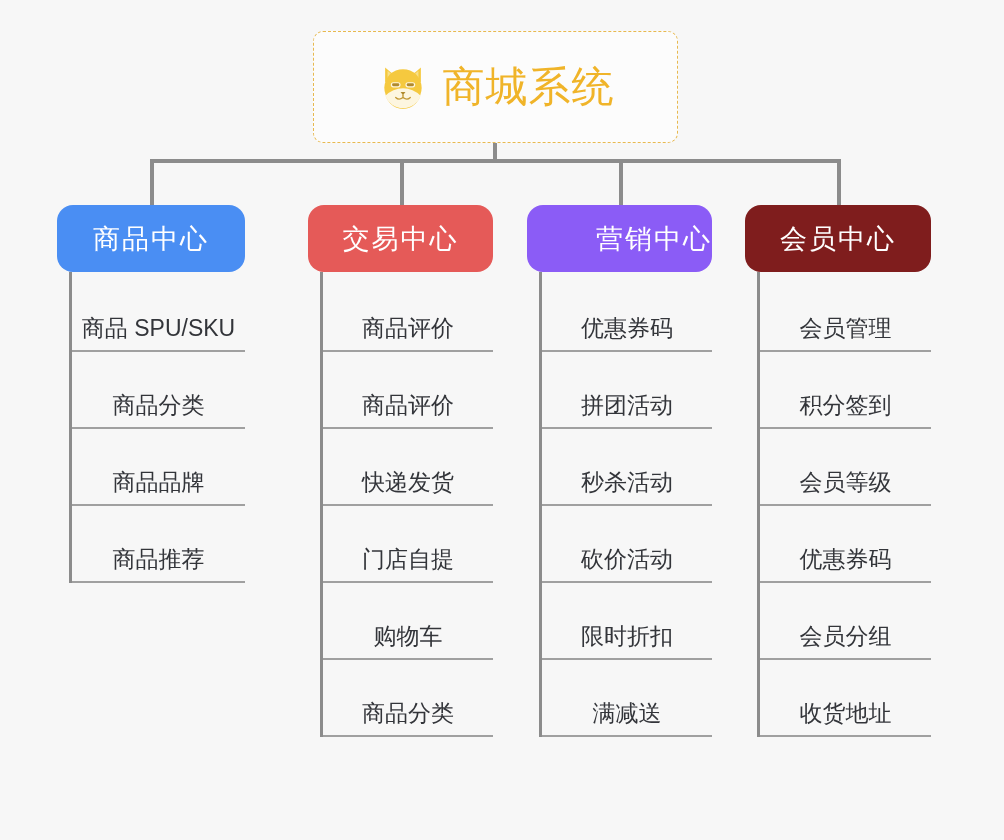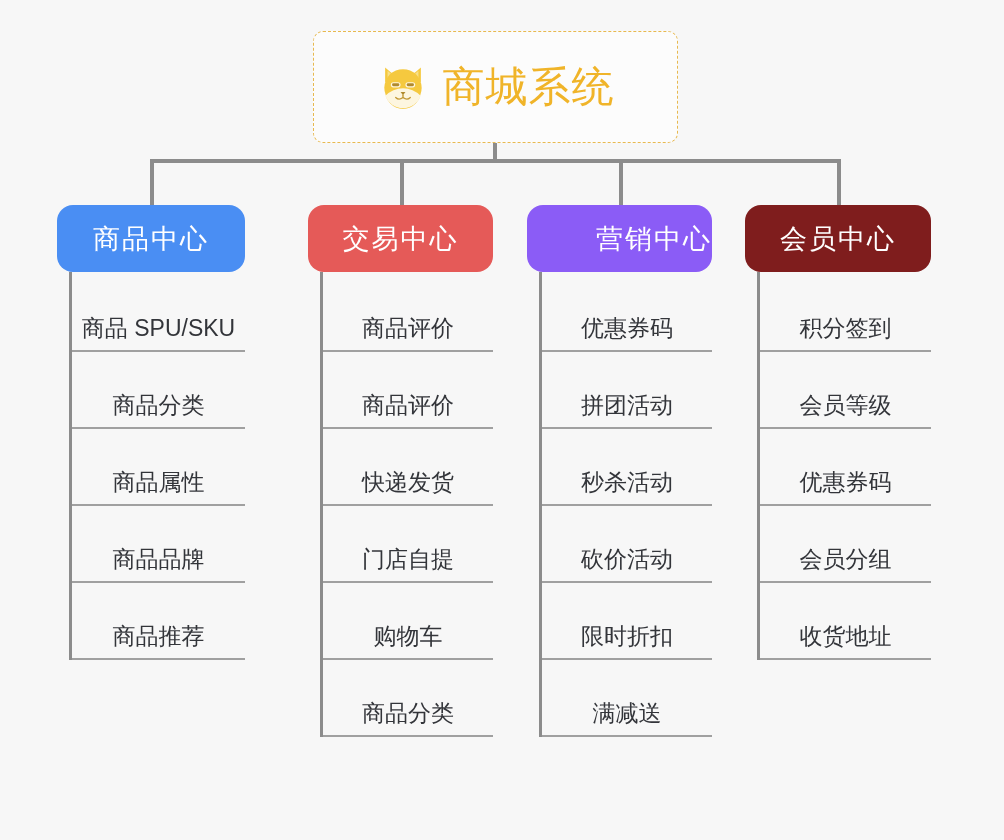--- a/index.html
+++ b/index.html
@@ -139,23 +139,20 @@
       <span>商品中心</span>
     </div>
     <div class="sublist">
       <div class="sub-item">
           <span class="sub-label">商品 SPU/SKU</span>
         </div>
       <div class="sub-item">
           <span class="sub-label">商品分类</span>
         </div>
       <div class="sub-item">
-          <span class="sub-label">商品属性</span>
-        </div>
-      <div class="sub-item">
           <span class="sub-label">商品品牌</span>
         </div>
       <div class="sub-item">
           <span class="sub-label">商品推荐</span>
         </div>
     </div>
   </div>
 
   <div class="col" style="left:308px; width:185px;">
     <div class="cat-box" style="background: rgb(229, 90, 88);">
@@ -208,20 +205,23 @@
         </div>
     </div>
   </div>
 
   <div class="col" style="left:745px; width:186px;">
     <div class="cat-box" style="background: #7f1d1d;">
       <span>会员中心</span>
     </div>
     <div class="sublist">
       <div class="sub-item">
+          <span class="sub-label">会员管理</span>
+        </div>
+      <div class="sub-item">
           <span class="sub-label">积分签到</span>
         </div>
       <div class="sub-item">
           <span class="sub-label">会员等级</span>
         </div>
       <div class="sub-item">
           <span class="sub-label">优惠券码</span>
         </div>
       <div class="sub-item">
           <span class="sub-label">会员分组</span>

